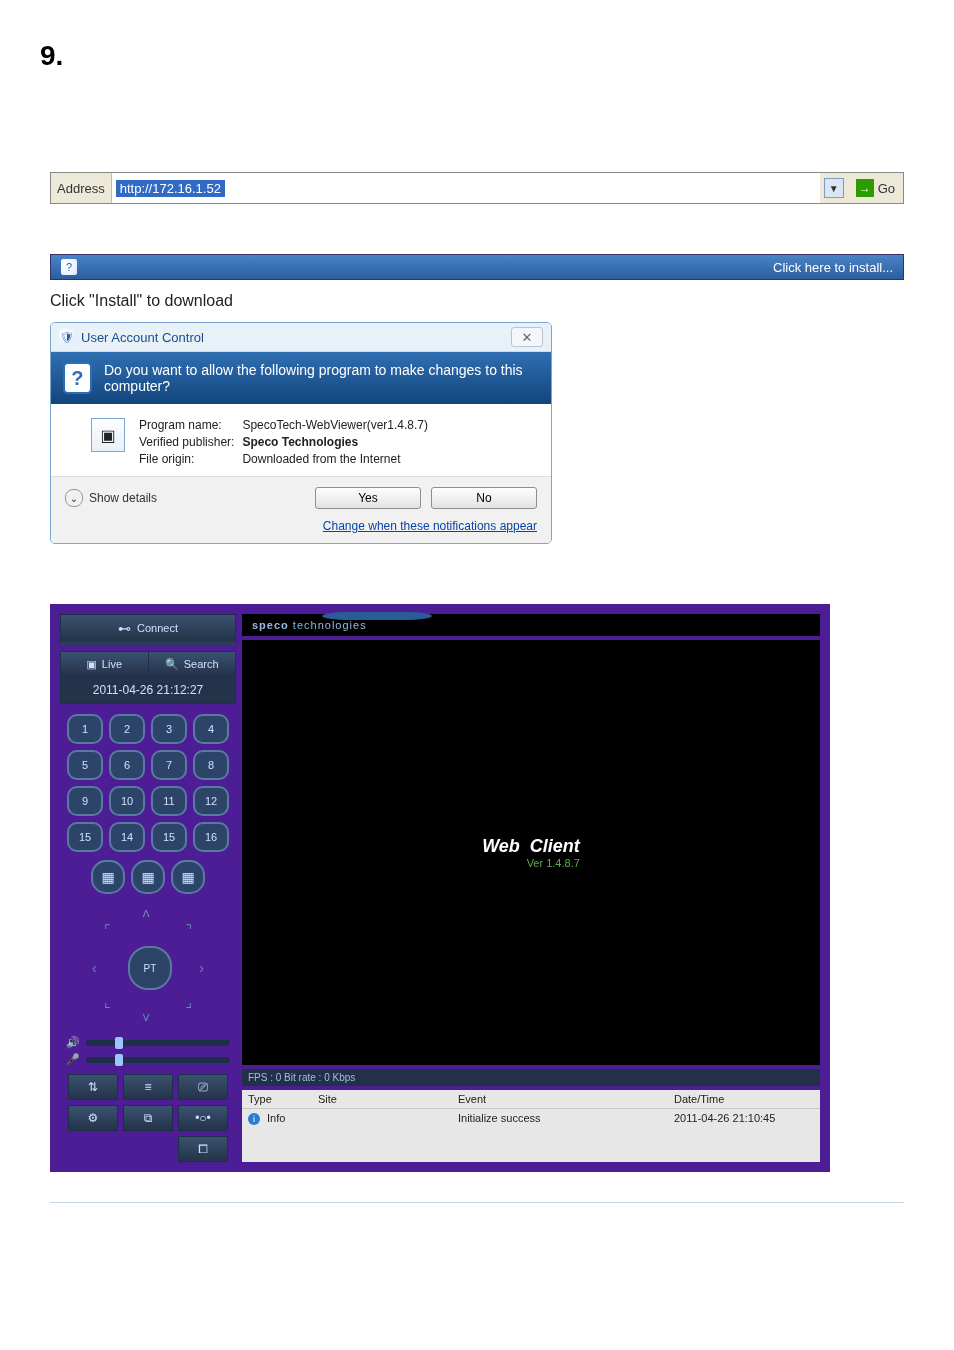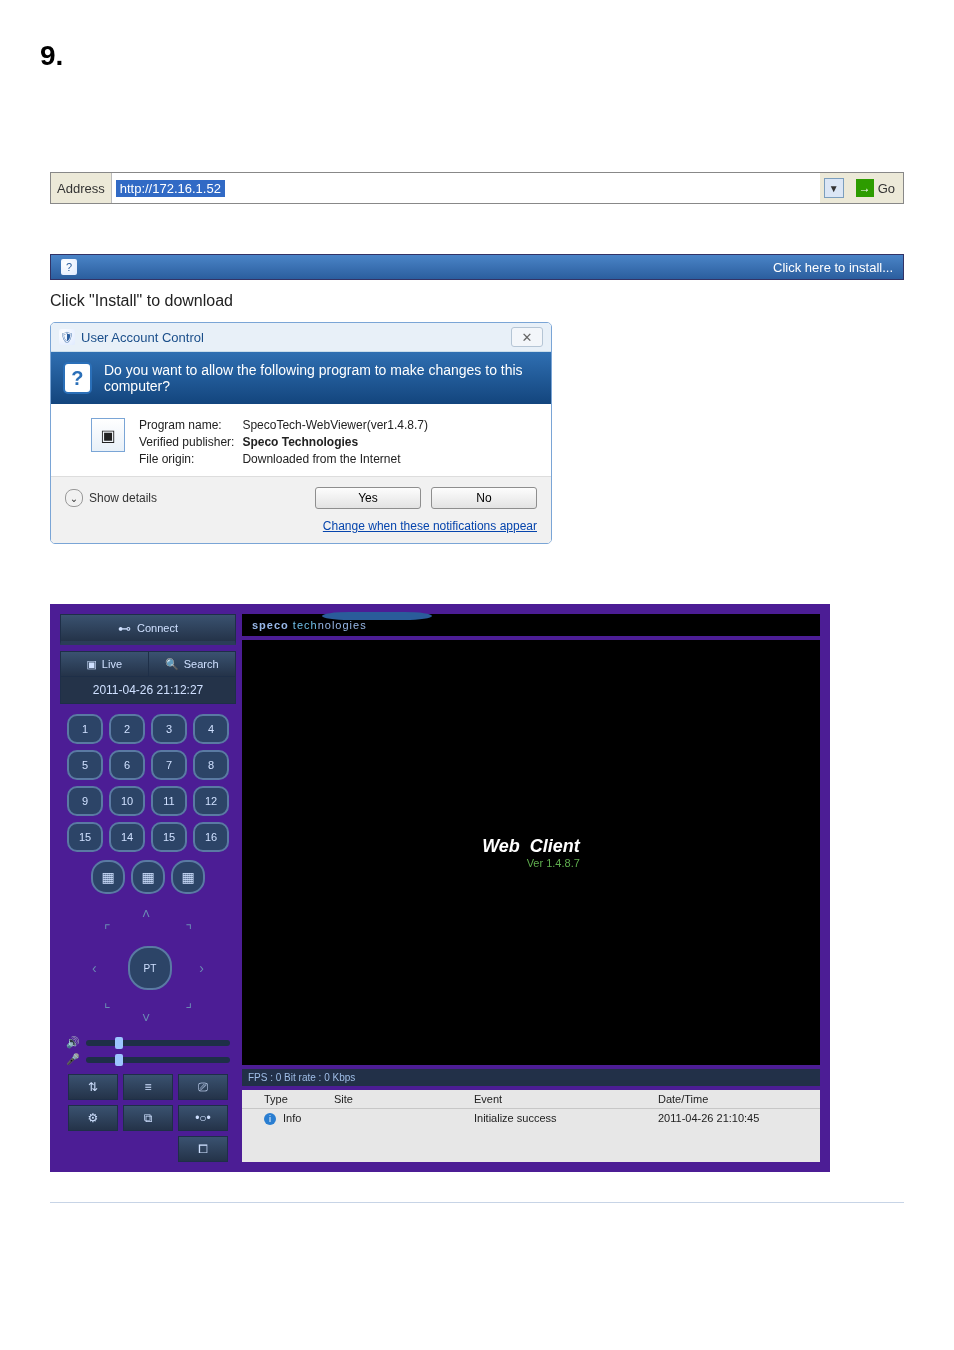--- a/index.html
+++ b/index.html
@@ -403,21 +403,21 @@
     font-size: 10px;
     padding: 3px 6px;
   }
   .event-panel {
     background: #e7e7e7;
     font-size: 11px;
     color: #222;
   }
   .evh, .evr {
     display: flex;
-    padding: 3px 22px;
+    padding: 3px 6px;
   }
   .evh { border-bottom: 1px solid #c7c7c7; font-weight: normal; }
   .col-type { width: 70px; }
   .col-site { width: 140px; }
   .col-event { flex: 1; }
   .col-dt { width: 140px; text-align: left; }
   .info-icn {
     display: inline-flex;
     width: 12px; height: 12px;
     border-radius: 6px;

